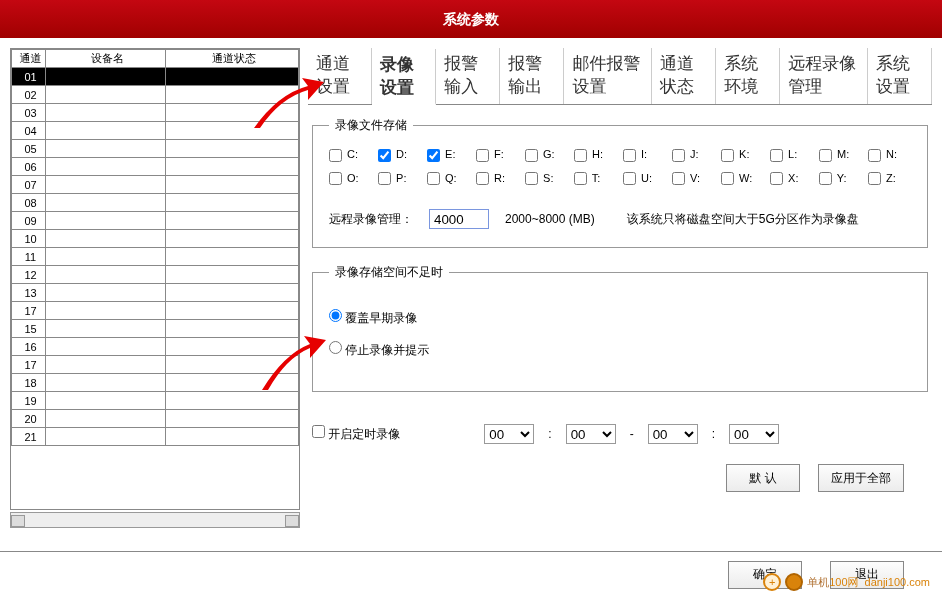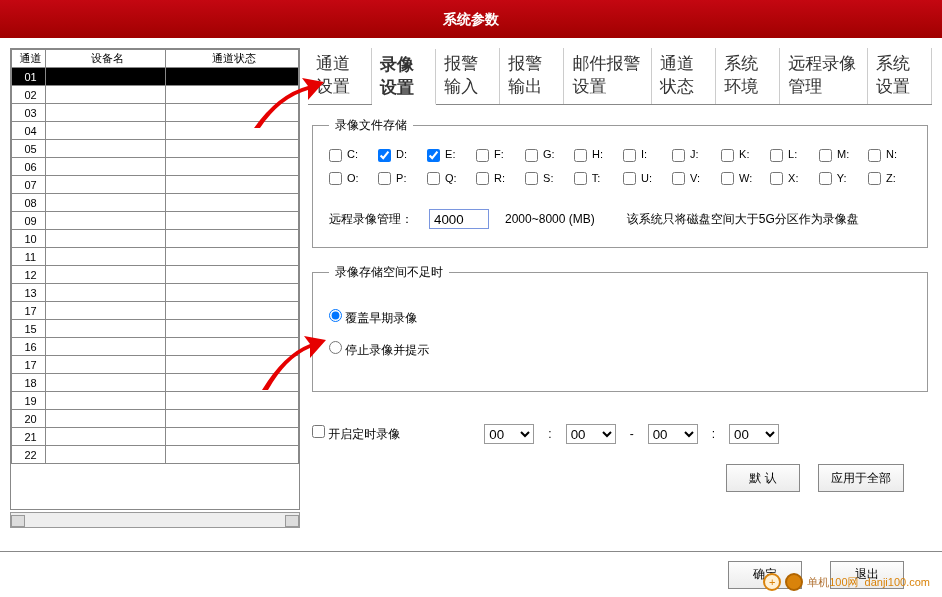--- a/index.html
+++ b/index.html
@@ -158,25 +158,20 @@
             <tr>
               <td class="ch">20</td>
               <td></td>
               <td></td>
             </tr>
             <tr>
               <td class="ch">21</td>
               <td></td>
               <td></td>
             </tr>
-            <tr>
-              <td class="ch">22</td>
-              <td></td>
-              <td></td>
-            </tr>
           </tbody>
       </table>
     </div>
     <div class="hscroll"></div>
   </div>
 
   <div class="right">
     <div class="tabs" id="tabs">
         <div class="tab">通道设置</div>
         <div class="tab active">录像设置</div>

